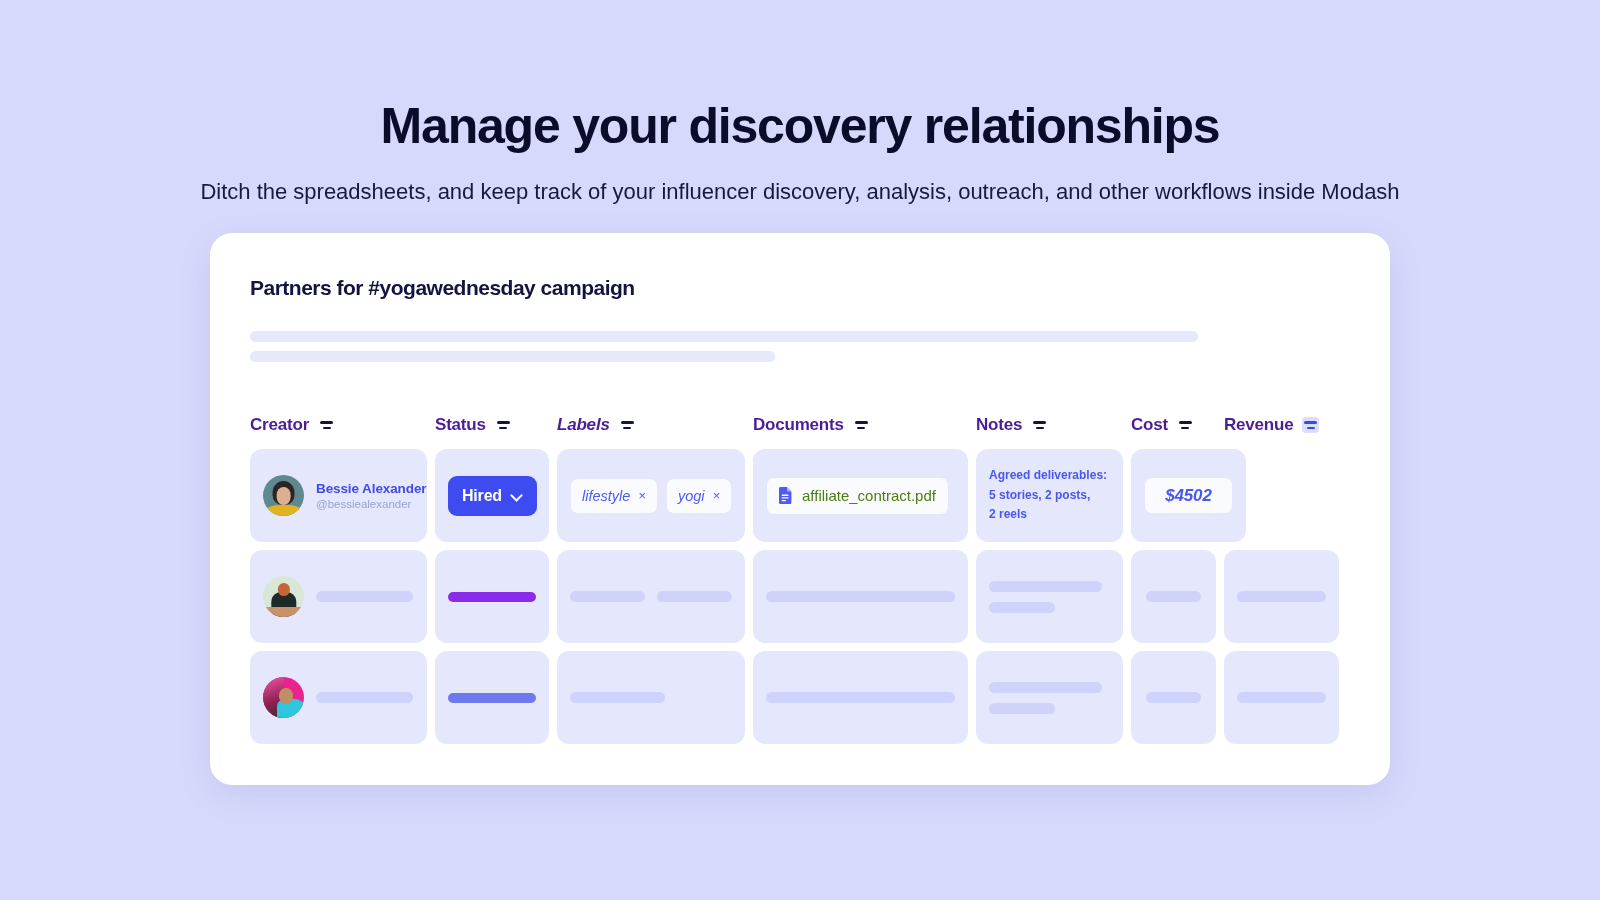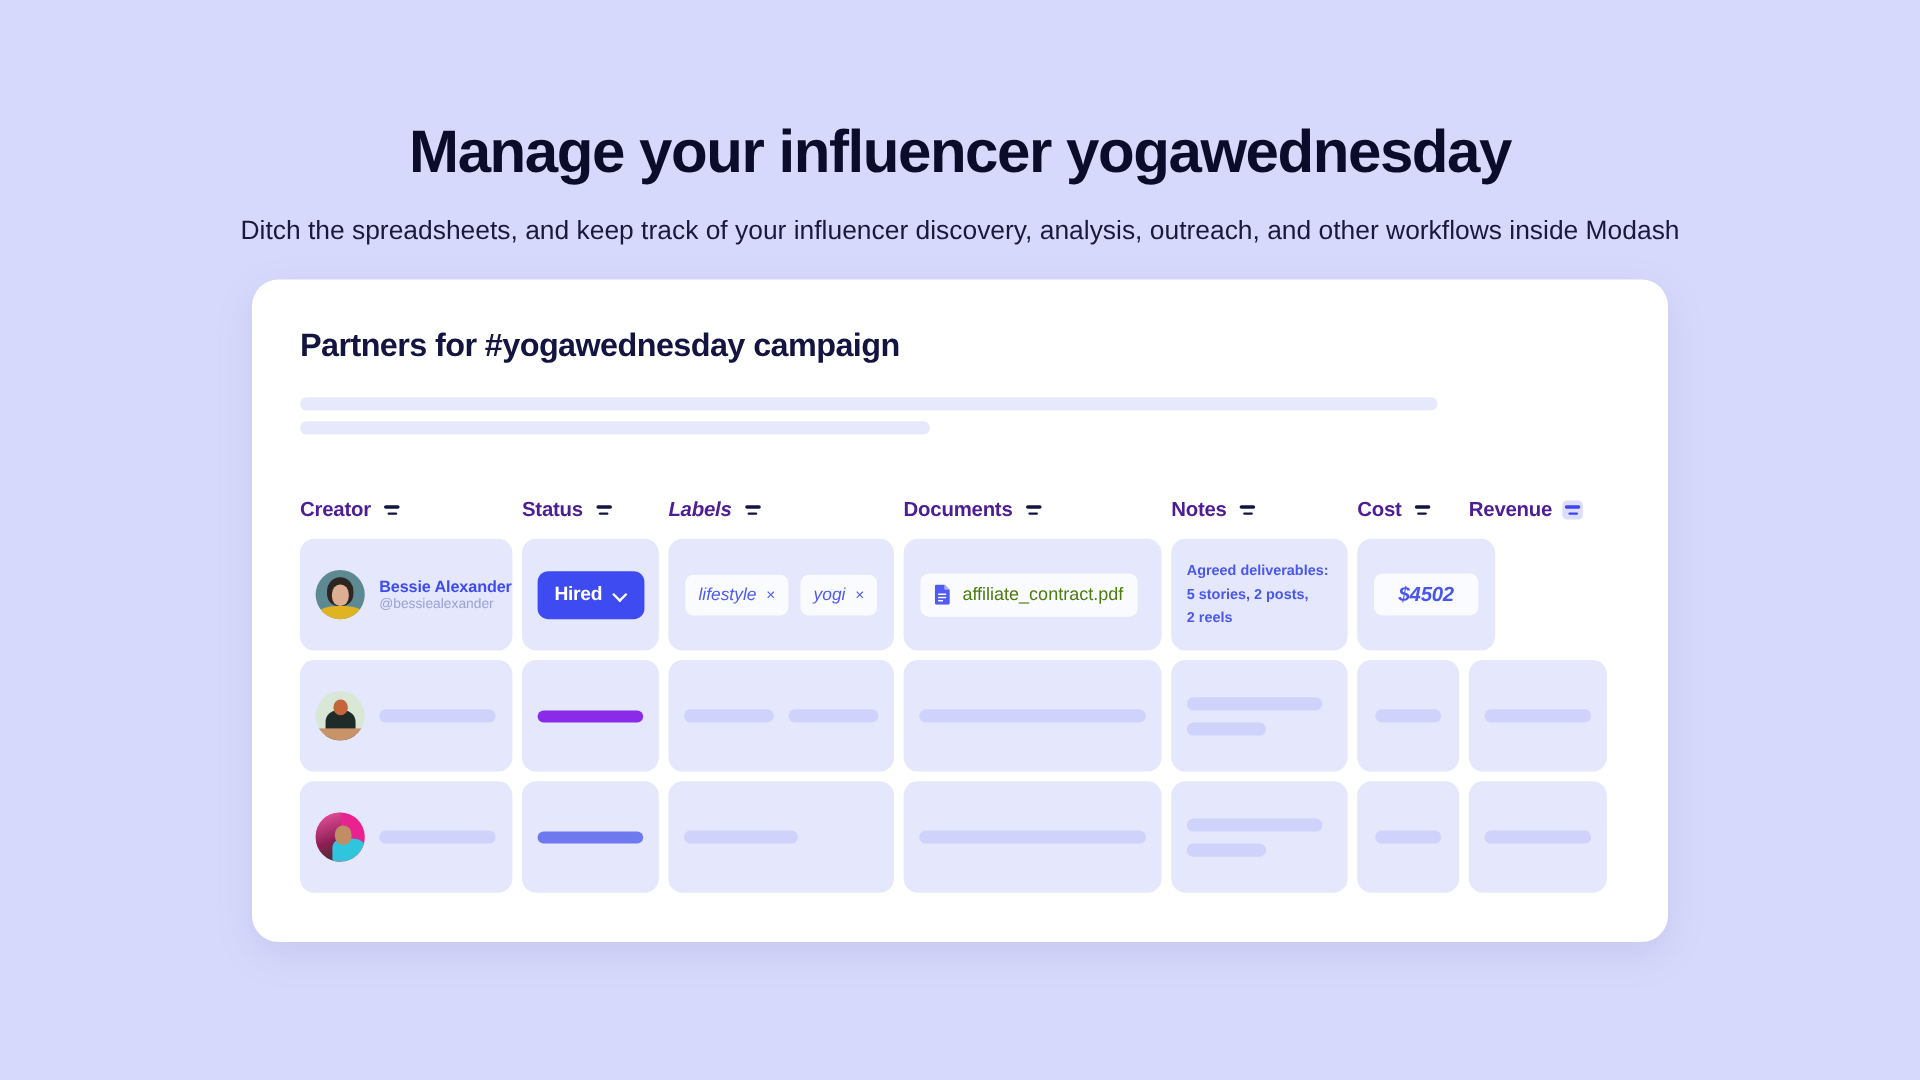--- a/index.html
+++ b/index.html
@@ -55,21 +55,21 @@
     top: 233px;
     width: 1180px;
     height: 552px;
     background: #ffffff;
     border-radius: 22px;
     box-shadow: 0 10px 34px rgba(60, 60, 140, 0.10);
     padding: 38px 40px 0 40px;
   }
 
   .card-title {
-    font-size: 27px;
+    font-size: 21px;
     line-height: 34px;
     font-weight: bold;
     letter-spacing: -0.5px;
     color: #131440;
     margin-left: 0px;
   }
 
   .skeleton-block {
     margin-top: 26px;
   }
@@ -404,21 +404,21 @@
   .notes-bars .bar:nth-child(2) { width: 66px; }
   .cost-bar { width: 55px; margin: 0 auto; }
   .rev-bar  { width: 92px; margin: 0 auto; }
 </style>
 </head>
 <body>
 
 <div class="page">
 
   <div class="hero">
-    <h1 class="hero-title">Manage your influencer yogawednesday</h1>
+    <h1 class="hero-title">Manage your discovery relationships</h1>
     <p class="hero-subtitle">Ditch the spreadsheets, and keep track of your influencer discovery, analysis, outreach, and other workflows inside Modash</p>
   </div>
 
   <div class="card">
 
     <h2 class="card-title">Partners for #yogawednesday campaign</h2>
 
     <div class="skeleton-block">
       <div class="sk-line wide"></div>
       <div class="sk-line short"></div>

